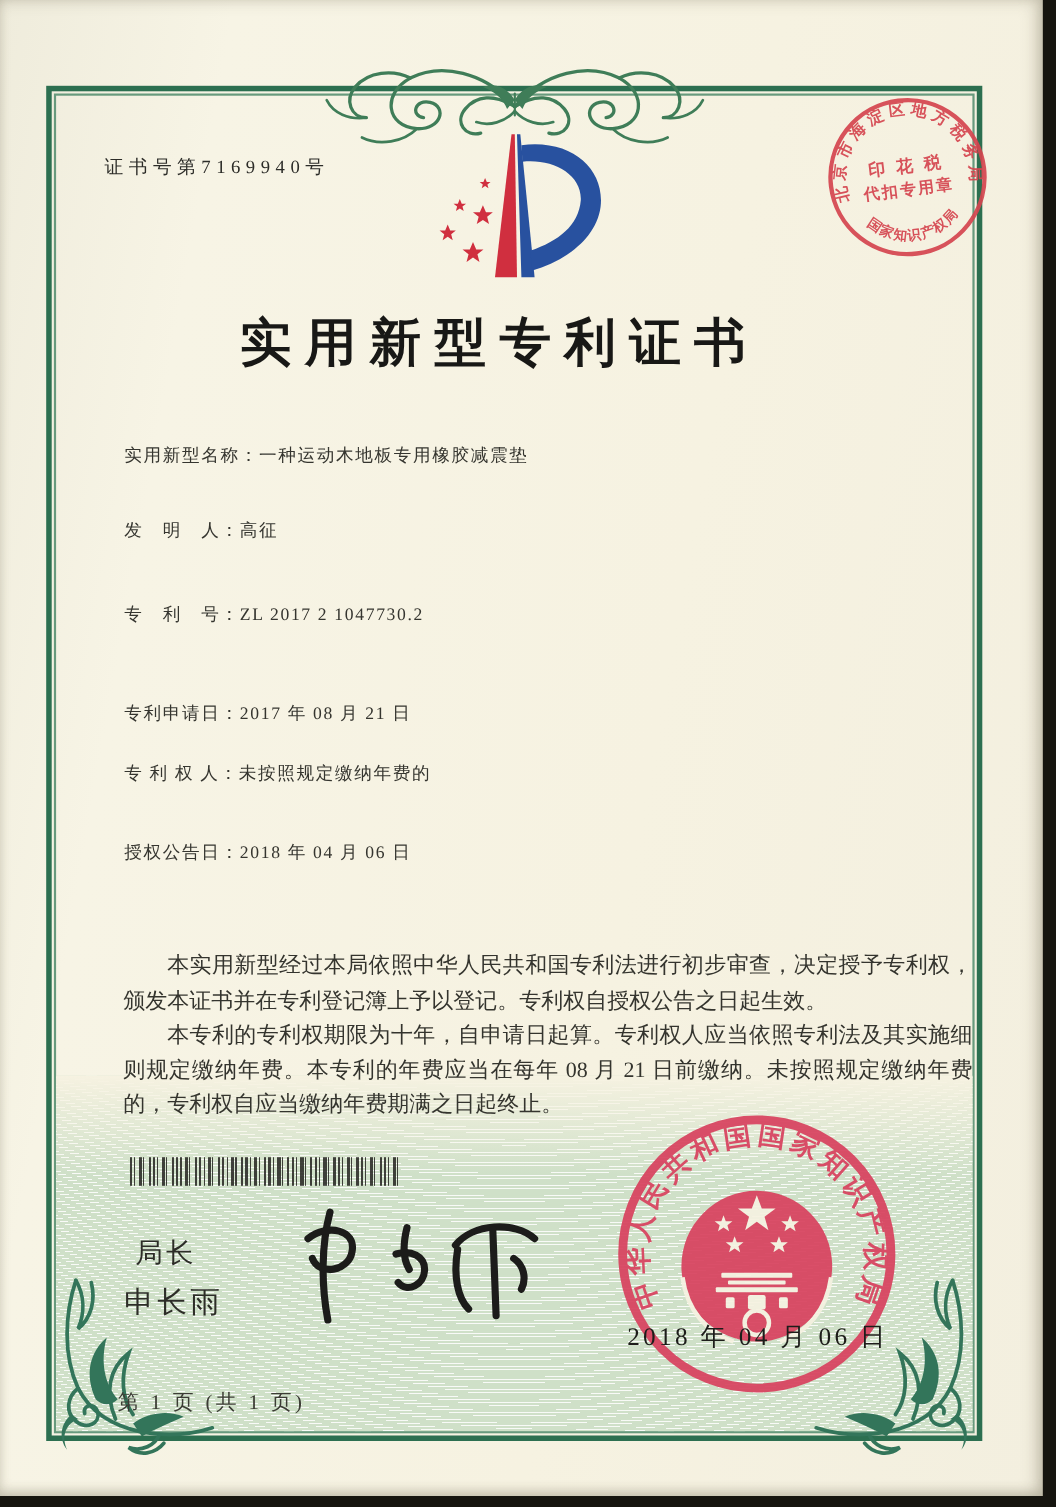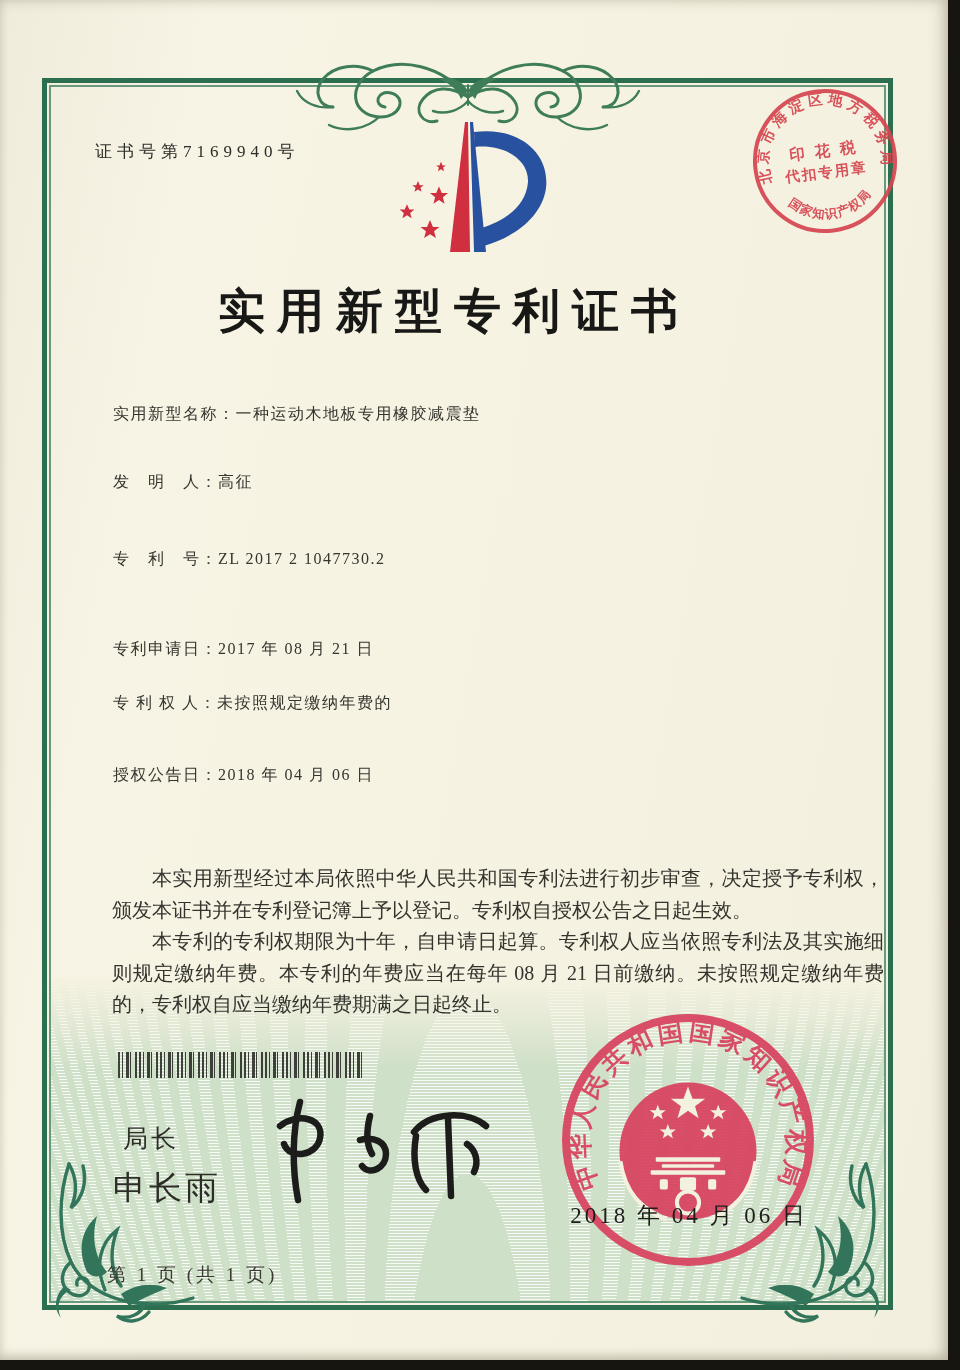--- a/index.html
+++ b/index.html
@@ -60,21 +60,21 @@
     background:repeating-linear-gradient(90deg,
       #23221f 0 2px, transparent 2px 4px,
       #23221f 4px 5px, transparent 5px 8px,
       #23221f 8px 11px, transparent 11px 12px,
       #23221f 12px 13px, transparent 13px 17px,
       #23221f 17px 19px, transparent 19px 21px);
     opacity:.85;
   }
 
   .signer-title { position:absolute; left:113px; top:1122px; font-size:25px; color:#2d2d28; letter-spacing:3px;margin-left:10px; }
-  .signer-name  { position:absolute; left:113px; top:1166px; font-size:33px; color:#2d2d28; letter-spacing:3px; }
+  .signer-name  { position:absolute; left:113px; top:1166px; font-size:27px; color:#2d2d28; letter-spacing:3px; }
 
   .signature { position:absolute; left:262px; top:1088px; }
 
   .seal { position:absolute; left:558px; top:1010px; }
   .seal-date {
     position:absolute; left:569px; width:240px; top:1200px; text-align:center;
     font-size:23px; letter-spacing:3px; color:#1d1d1a; z-index:6;
   }
   .footer {
     position:absolute; left:107px; width:728px; top:1262px; text-align:left;

